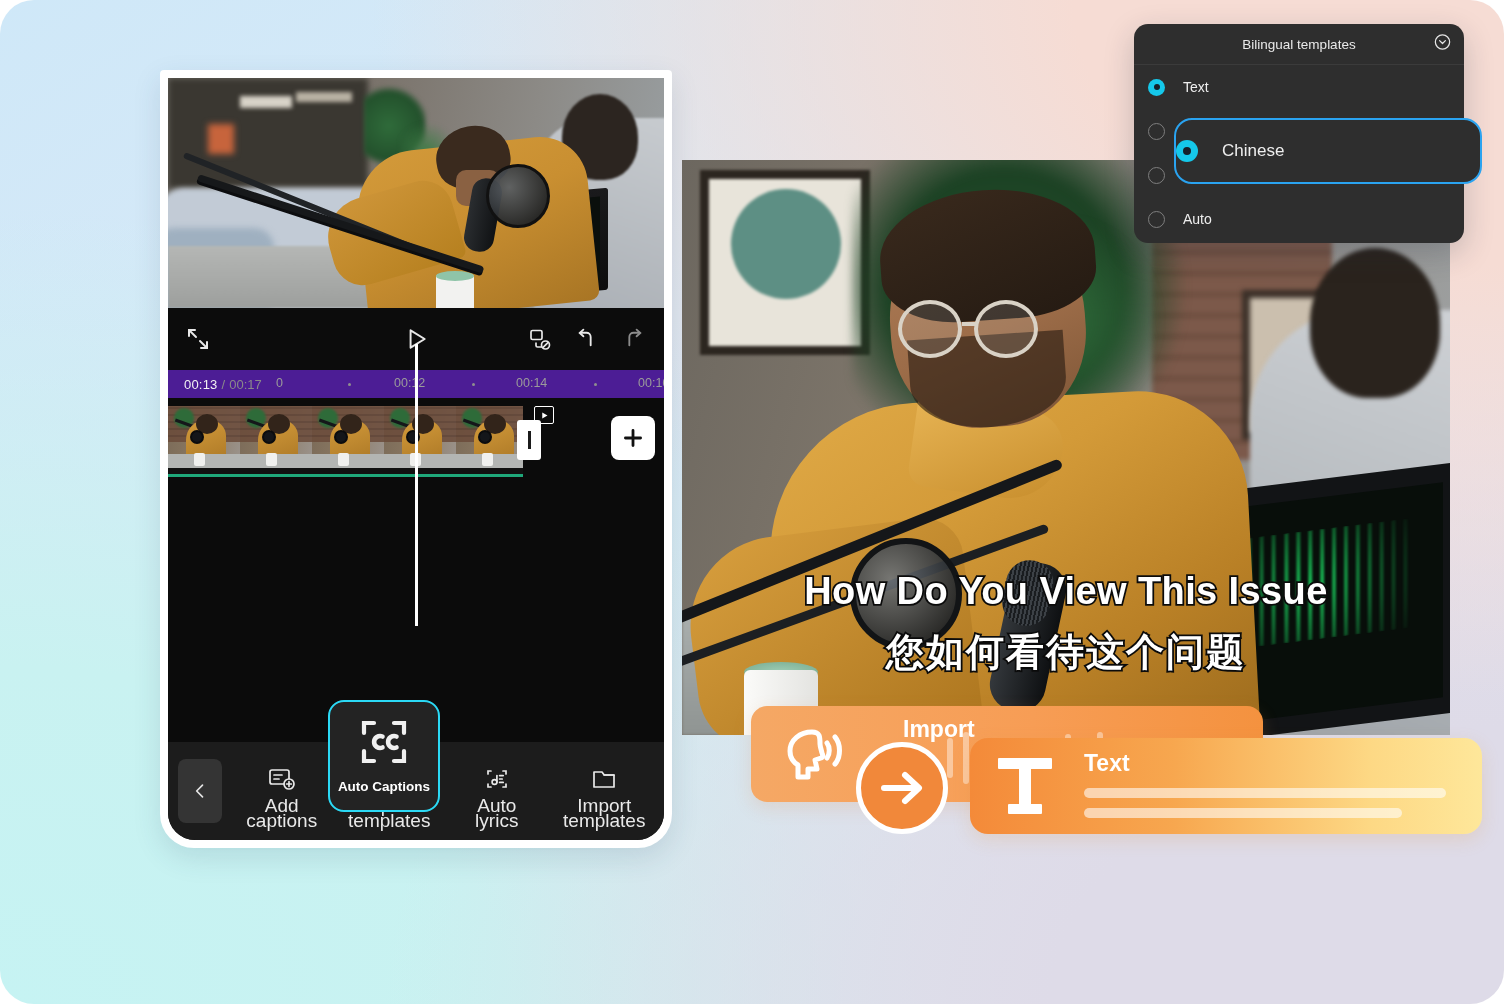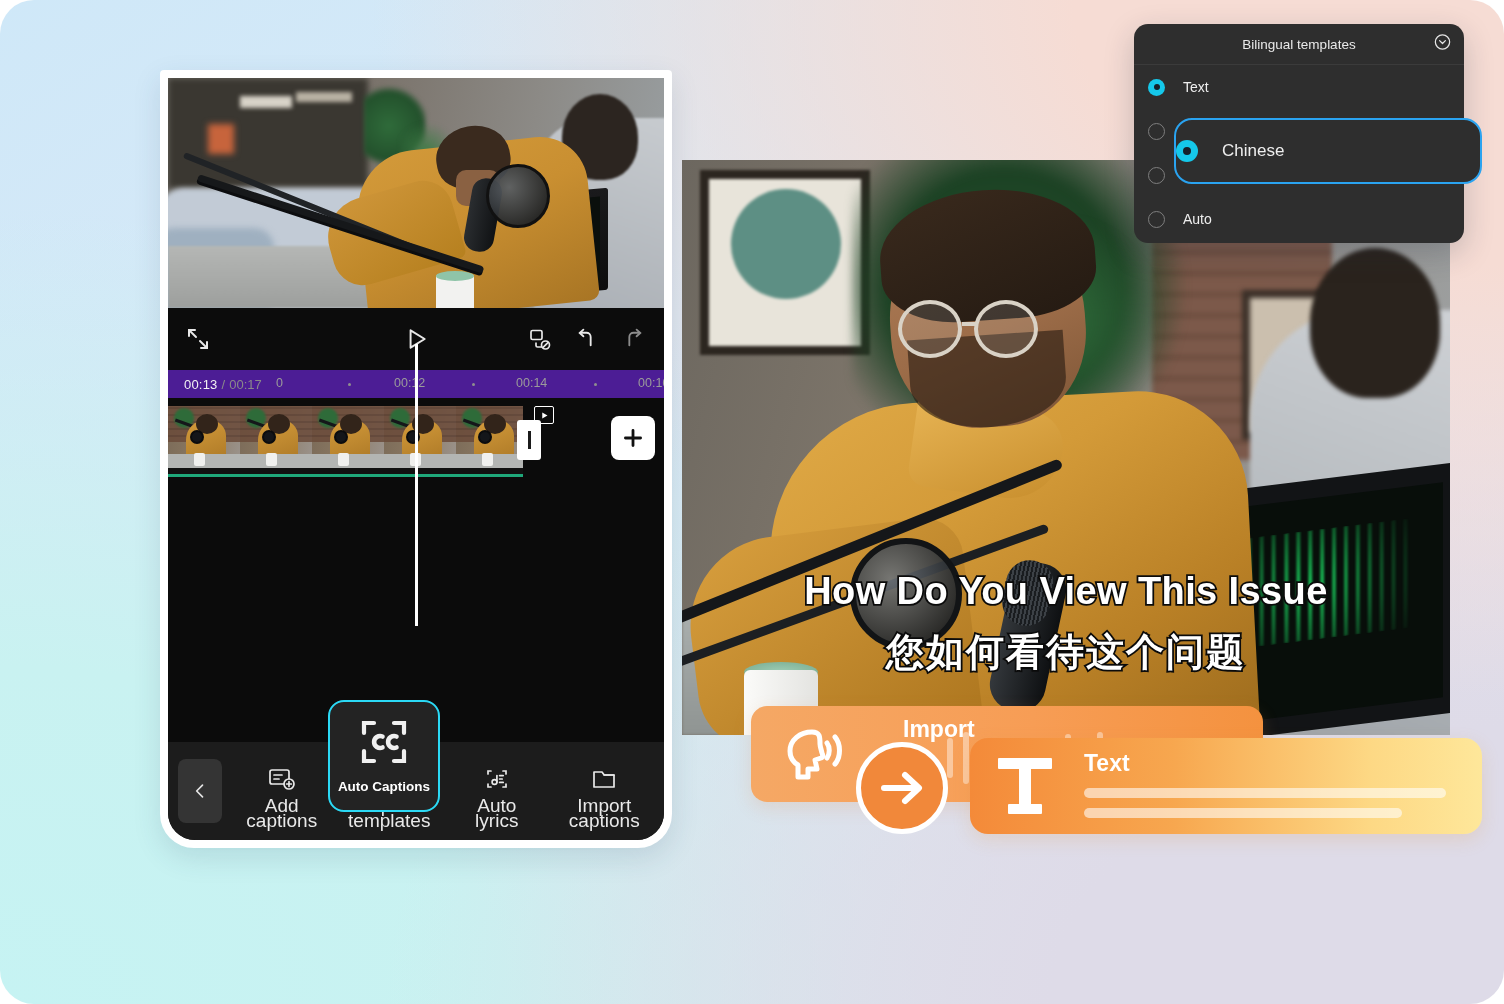--- a/index.html
+++ b/index.html
@@ -525,21 +525,21 @@
             <span class="tool-label">Auto lyrics</span>
           </div>
 
           <div class="tool">
             <span class="tool-icon">
               <svg width="26" height="23" viewBox="0 0 26 23" fill="none" stroke="#e9e9e9" stroke-width="1.7" stroke-linejoin="round">
                 <path d="M3 19V4h8l2.2 3H23v12z"></path>
                 <path d="M13.2 7H23" stroke-linecap="round"></path>
               </svg>
             </span>
-            <span class="tool-label">Import captions</span>
+            <span class="tool-label">Import templates</span>
           </div>
 
         </div>
       </div>
 
       <div id="auto-captions-card">
         <span>
           <svg width="48" height="46" viewBox="0 0 48 46" fill="none" stroke="#f0f0f0" stroke-width="4.2" stroke-linecap="round">
             <path d="M4 14V4h10"></path>
               <path d="M34 4h10v10"></path>

